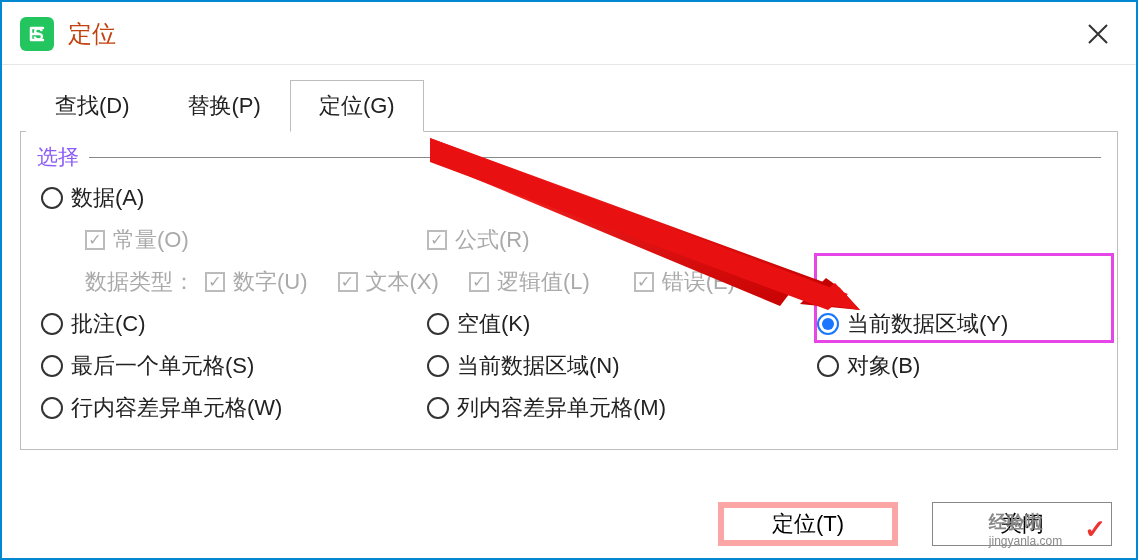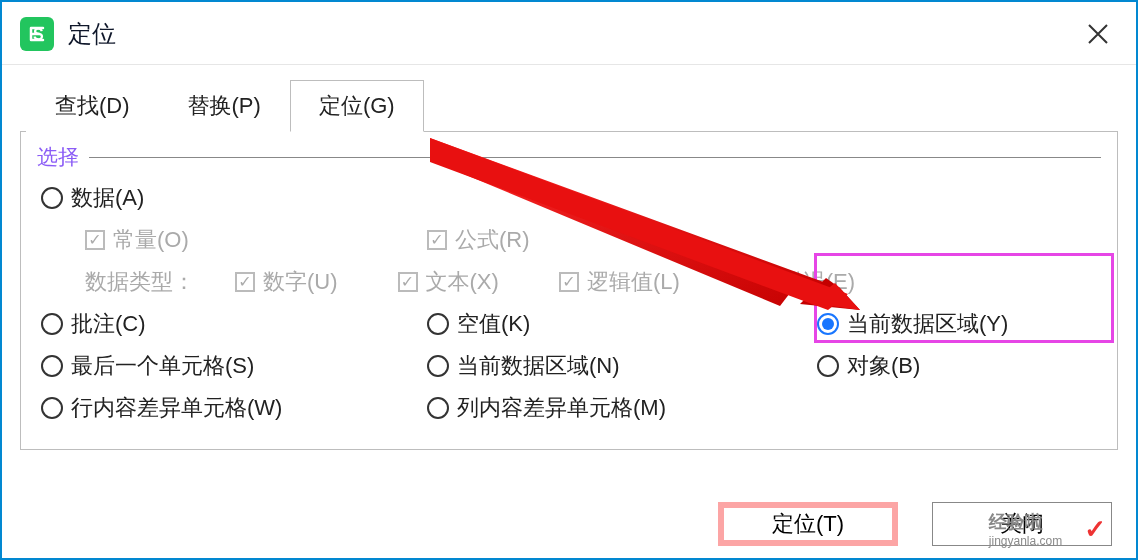--- a/index.html
+++ b/index.html
@@ -22,21 +22,21 @@
       border-bottom: 1px solid #e6e6e6;
     }
     .app-icon {
       width: 34px; height: 34px;
       background: #22c55e;
       border-radius: 6px;
       display: flex; align-items: center; justify-content: center;
       margin-right: 14px;
     }
     .app-icon svg { display:block; }
-    .title-text { font-size: 24px; color:#0f172a; }
+    .title-text { font-size: 24px; color:#c2410c; }
     .close-btn {
       margin-left: auto;
       font-size: 30px;
       cursor: pointer;
       color:#333;
       width:40px; height:40px;
       display:flex;align-items:center;justify-content:center;
     }
 
     
@@ -121,21 +121,21 @@
       border:2px solid #999;
       display:inline-flex;
       align-items:center;justify-content:center;
       flex-shrink:0;
       color:#999;
       font-size:16px;
       line-height:1;
     }
     .disabled .check-label, .disabled .plain-label, .disabled .check-box { color:#aaa; border-color:#bbb; }
     .indent-1 { padding-left:48px; }
-    .indent-g { display:flex; gap:30px; }
+    .indent-g { display:flex; }
     .plain-label { font-size:22px; color:#222; }
 
     .highlight-box {
       position:absolute;
       border:3px solid #e646e6;
       pointer-events:none;
     }
 
     
     .arrow {

